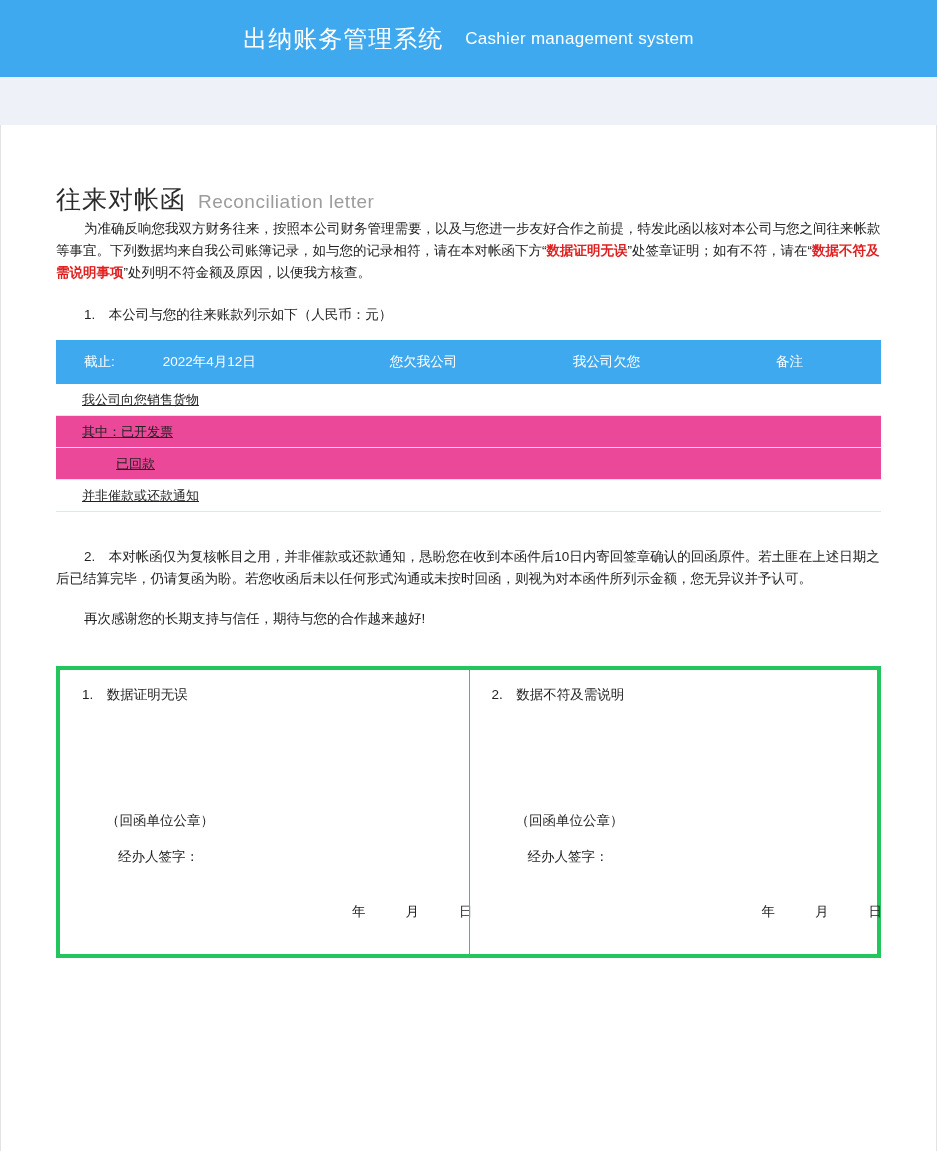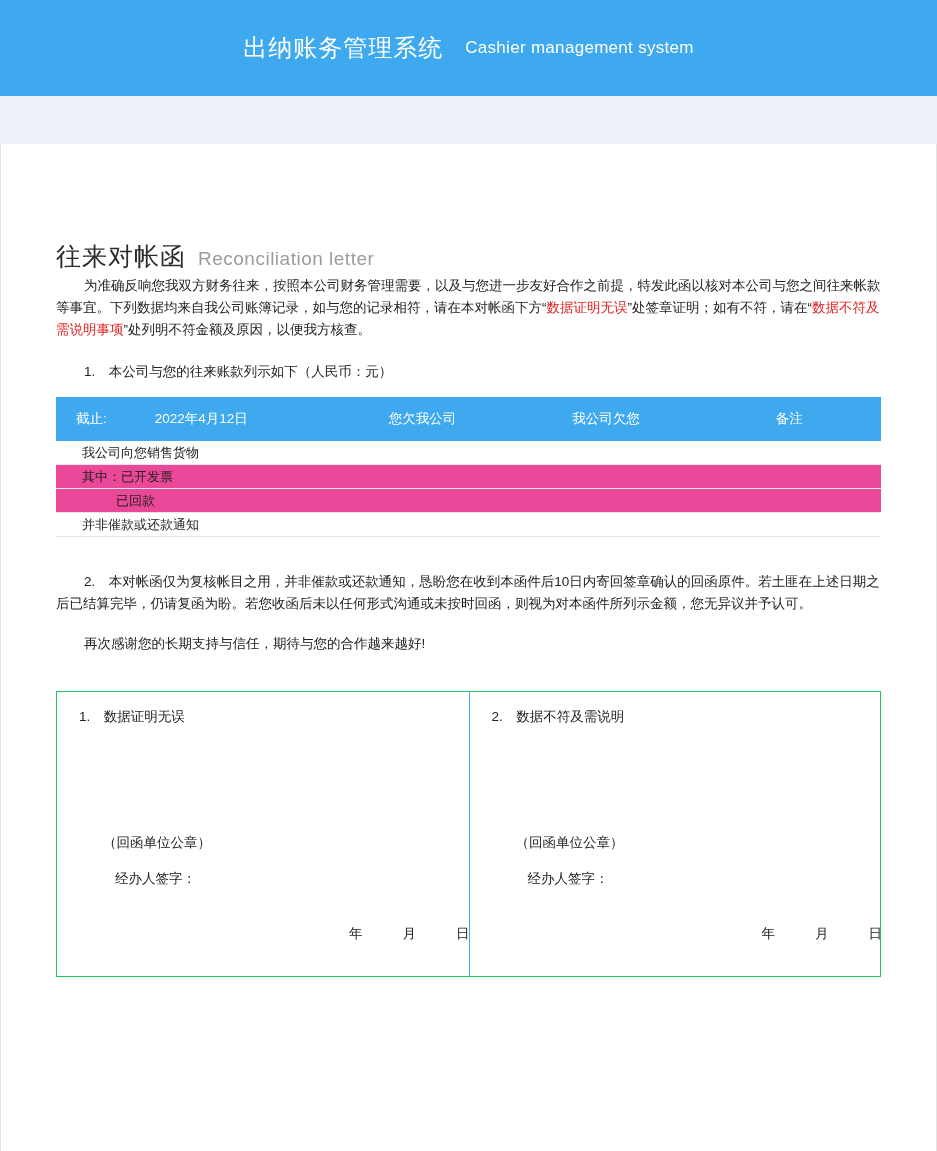--- a/index.html
+++ b/index.html
@@ -10,21 +10,21 @@
     width: 937px;
     min-height: 1151px;
     background: #ffffff;
     font-family: "Liberation Sans", "DejaVu Sans", sans-serif;
     color: #222;
     -webkit-font-smoothing: antialiased;
   }
 
   
   .app-header {
-    height: 96px;
+    height: 77px;
     background: #3fa9f0;
     display: flex;
     align-items: center;
     justify-content: center;
     color: #ffffff;
   }
   .app-header .title-cn {
     font-size: 24px;
     letter-spacing: 1px;
     font-weight: 400;
@@ -45,21 +45,21 @@
   .sheet {
     background: #ffffff;
     border-left: 1px solid #e3e3e3;
     border-right: 1px solid #e3e3e3;
     min-height: 1029px;
     padding: 0 55px 40px 55px;
     box-sizing: border-box;
   }
 
   .doc-title-row {
-    padding-top: 96px;
+    padding-top: 58px;
     display: flex;
     align-items: baseline;
   }
   .doc-title-cn {
     font-size: 25px;
     color: #2b2b2b;
     letter-spacing: 1px;
     font-weight: 500;
   }
   .doc-title-en {
@@ -102,21 +102,21 @@
     line-height: 22px;
     margin: 14px 0 0 0;
     text-indent: 28px;
     color: #222;
   }
   p.para.tight {
     margin-top: 2px;
   }
   .hl {
     color: #e02020;
-    font-weight: normal;
+    font-weight: bold;
   }
 
   .list-line {
     font-size: 13.5px;
     margin: 22px 0 0 0;
     text-indent: 28px;
     color: #222;
   }
 
   
@@ -130,51 +130,52 @@
     background: #3fa9f0;
     color: #ffffff;
     font-weight: 400;
     height: 42px;
     text-align: center;
     font-size: 13.5px;
     border: none;
   }
   table.recon thead th.first {
     text-align: left;
-    padding-left: 20px;
+    padding-left: 28px;
   }
   table.recon thead th.first .dt {
     display: inline-block;
     margin-left: 48px;
   }
   table.recon tbody td {
-    height: 23px;
+    height: 31px;
     border-bottom: 1px solid #dfe6ee;
     padding: 0 10px;
     color: #222;
+    text-decoration: underline;
   }
   table.recon tbody tr.shade td {
     background: #ec4899;
   }
   table.recon tbody td.label {
     padding-left: 26px;
     width: 240px;
   }
   table.recon tbody td.label.indent {
     padding-left: 60px;
   }
   table.recon tbody td.colA { width: 196px; }
   table.recon tbody td.colB { width: 196px; }
   table.recon tbody td.colC { width: 196px; }
 
   
   .sign-wrap {
     display: flex;
     margin-top: 36px;
-    border: 1px solid #22c55e;
+    border: 4px solid #22c55e;
   }
   .sign-box {
     width: 50%;
     box-sizing: border-box;
     padding: 16px 22px 18px 22px;
     min-height: 262px;
     position: relative;
   }
   .sign-box + .sign-box {
     border-left: 1px solid #3fa9f0;

